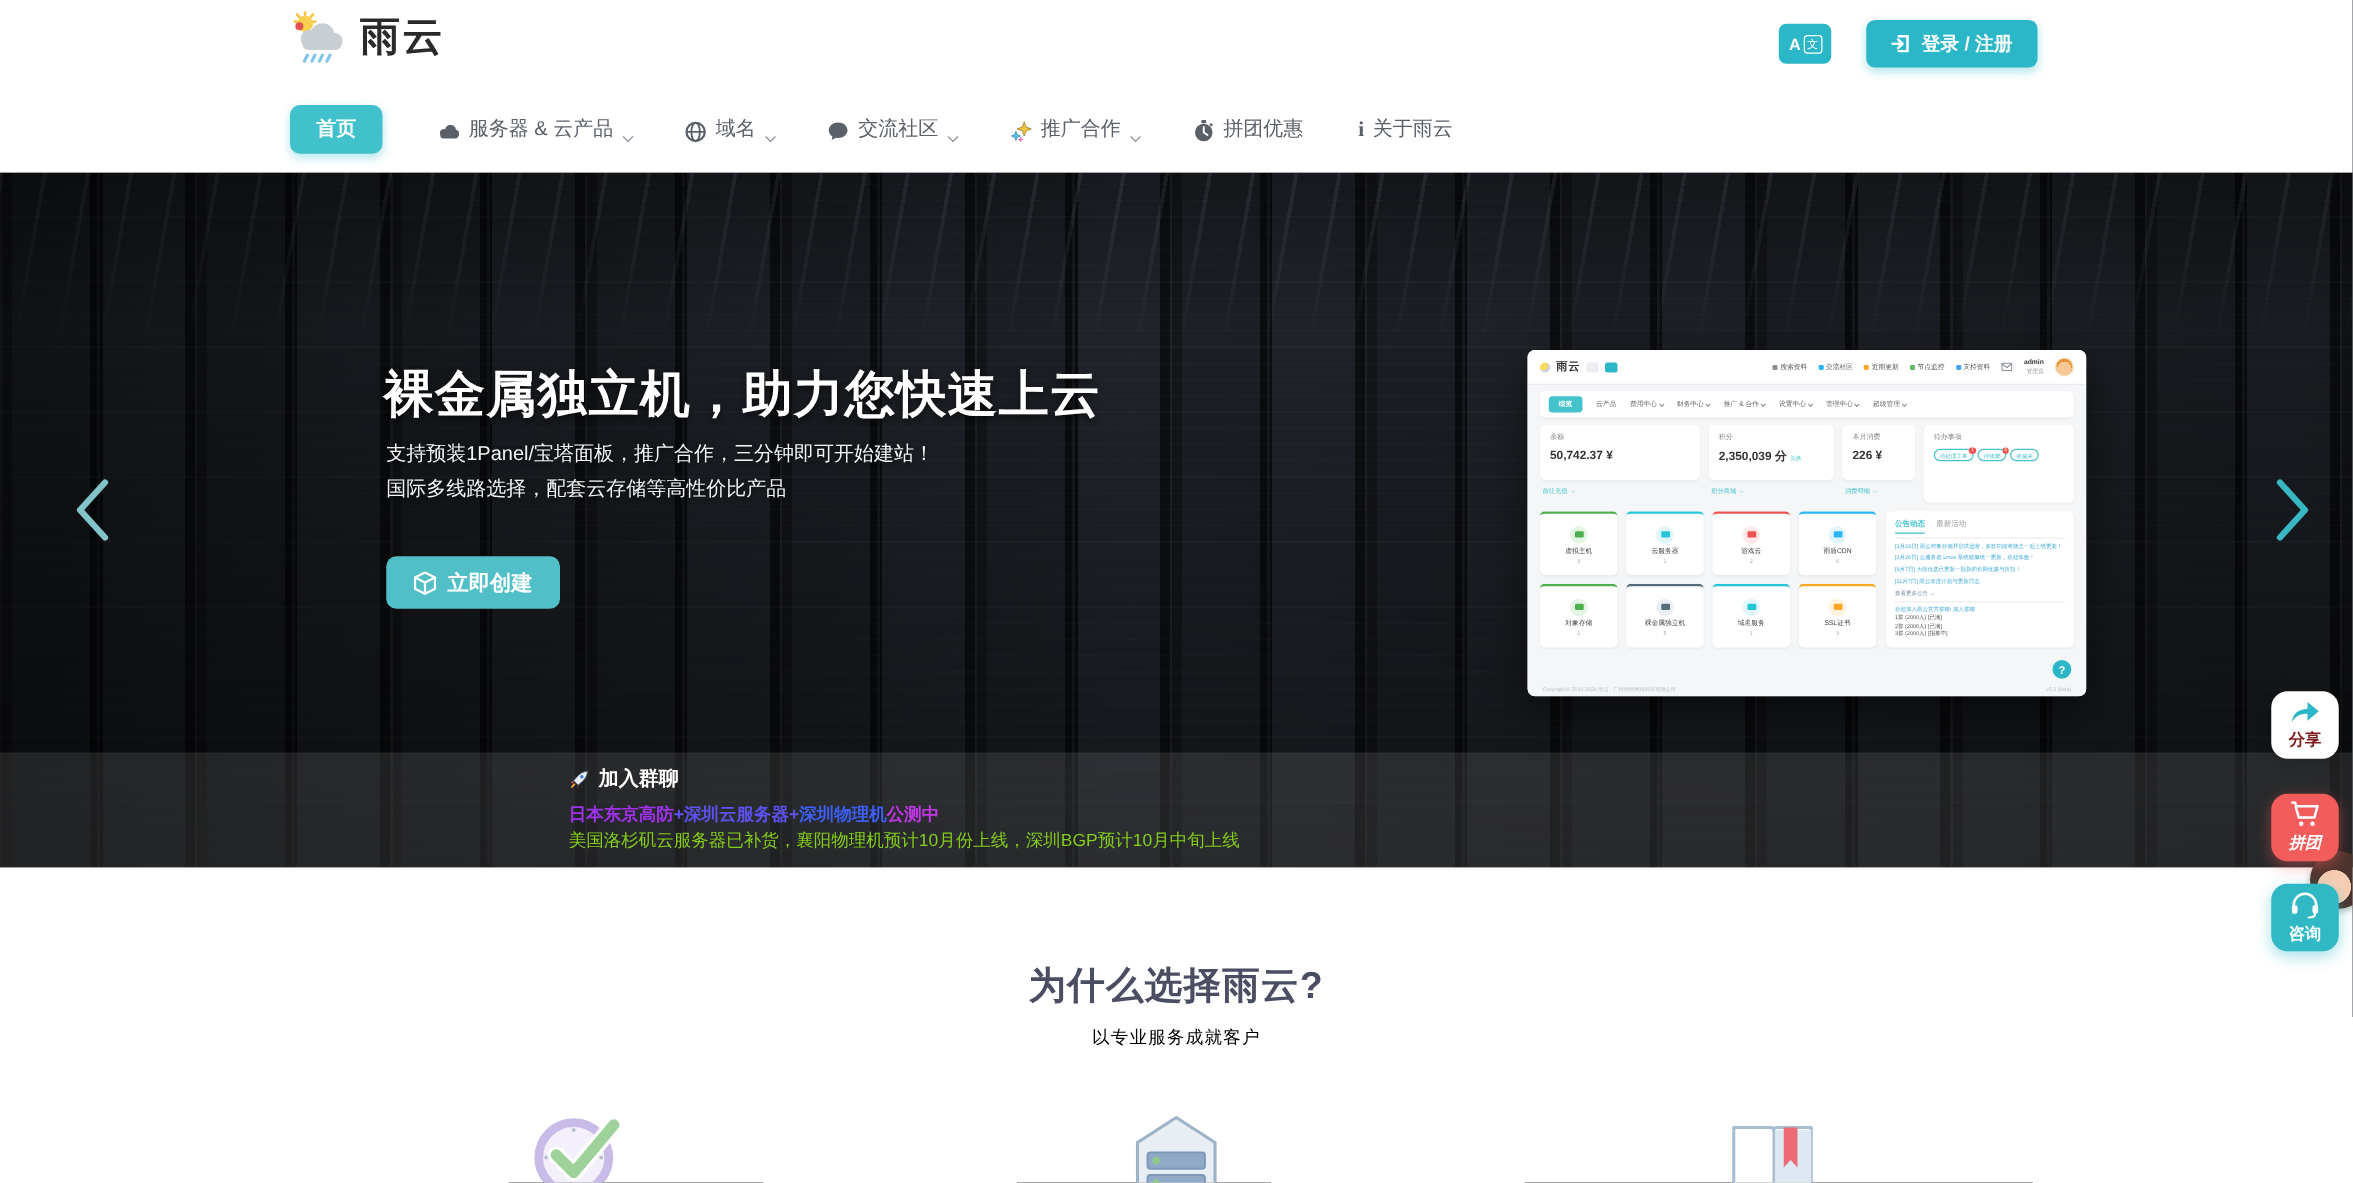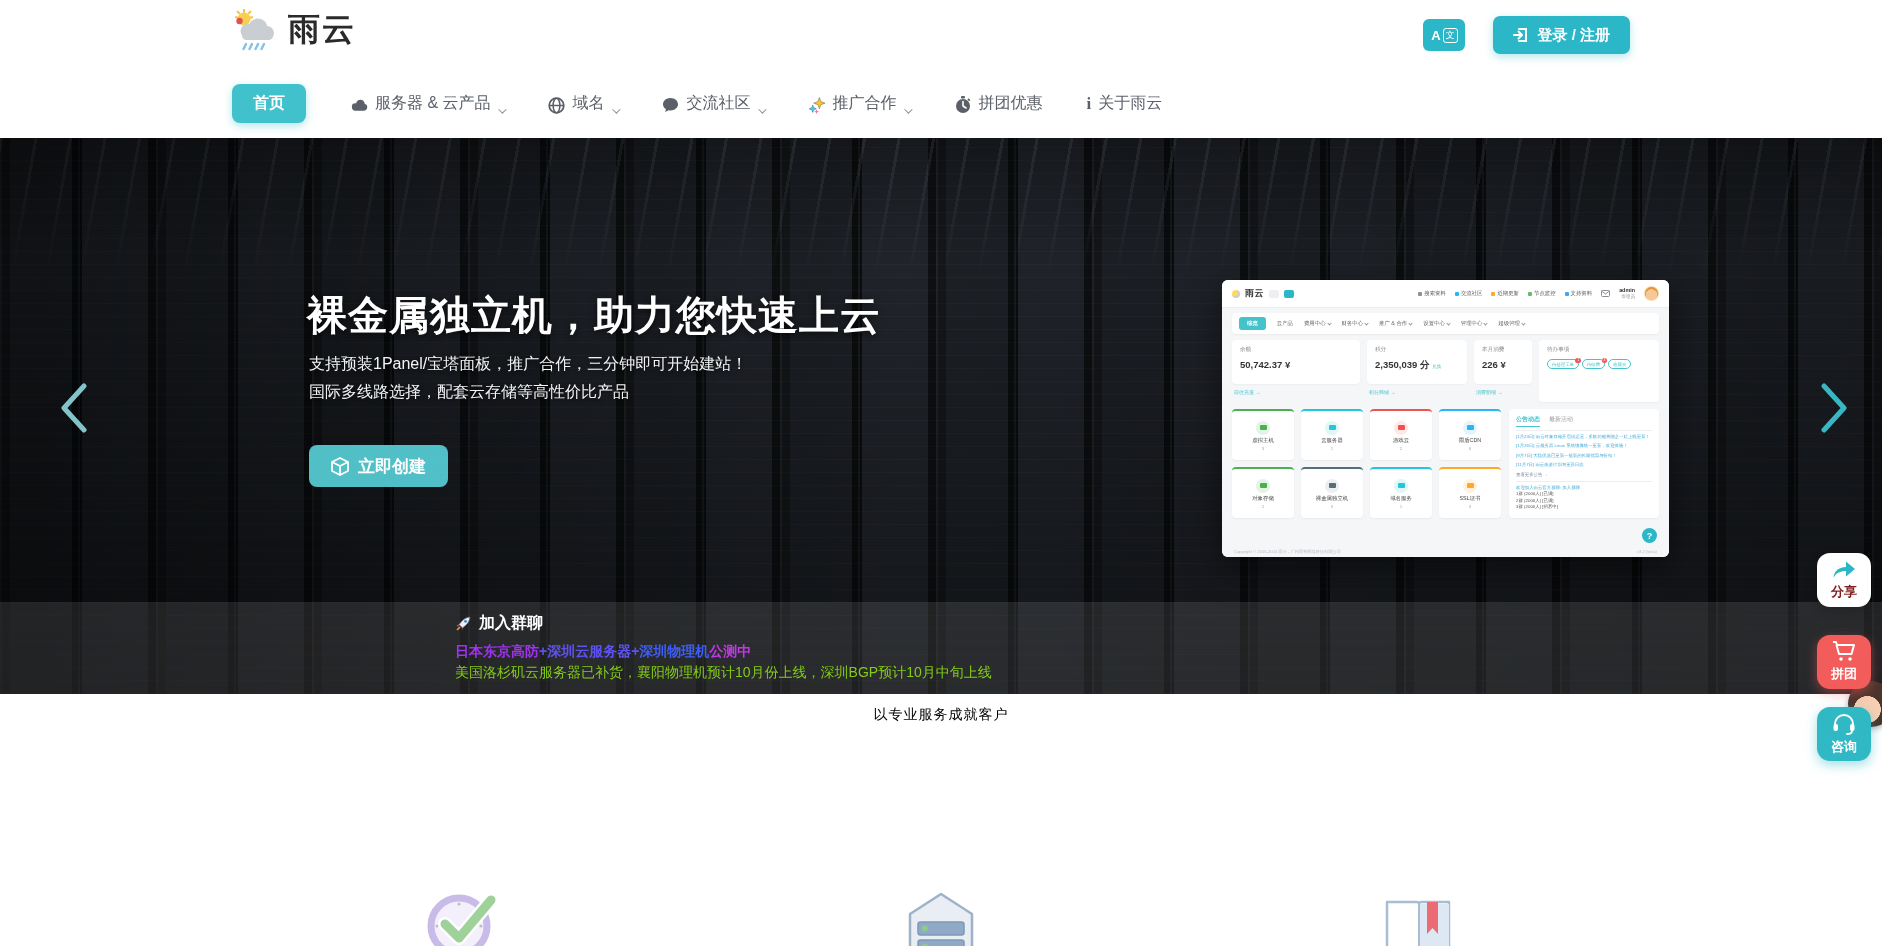--- a/index.html
+++ b/index.html
@@ -101,21 +101,21 @@
   .notice-title { display:flex; align-items:center; gap:7px; color:#fff; font-size:16px; font-weight:800; }
   .notice-line1 { margin-top:9px; font-size:14px; font-weight:700; }
   .notice-line2 { margin-top:3px; font-size:14px; color:#84cc16; }
 
   
   .fab { position:absolute; right:11px; width:54px; height:54px; border-radius:13px; display:flex; flex-direction:column; align-items:center; justify-content:center; gap:3px; cursor:pointer; z-index:40; }
   .fab span { font-size:13px; font-weight:700; }
   .fab-share { top:553px; background:#fff; box-shadow:0 4px 12px rgba(0,0,0,.18); }
   .fab-share span { color:#7f1d1d; }
   .fab-group { top:635px; background:#f25c5a; box-shadow:0 4px 12px rgba(242,92,90,.45); }
-  .fab-group span { color:#fff; }
+  .fab-group span { color:#fff;font-style:italic; }
   .fab-consult { top:707px; background:#30b9c5; box-shadow:0 4px 12px rgba(48,185,197,.45); }
   .fab-consult span { color:#fff; }
   .consult-avatar { position:absolute; right:-12px; top:681px; width:46px; height:46px; border-radius:50%; z-index:39;
     background:radial-gradient(circle at 42% 62%, #f6cfb4 34%, #4a342c 35%); box-shadow:0 2px 6px rgba(0,0,0,.3); }
 
   
   .why { position:absolute; top:694px; left:0; right:0; bottom:0; background:#fff; }
   .why-title { text-align:center; margin-top:74px; font-size:30px; font-weight:600; color:#4b4e63; letter-spacing:1px; }
   .why-sub { text-align:center; margin-top:12px; font-size:14px; color:#000000; letter-spacing:1px; }
   .why-icons { position:absolute; top:186px; left:50%; transform:translateX(-50%); width:1040px; display:flex; justify-content:space-between; }
@@ -504,20 +504,21 @@
         <path d="M3 13v-2a9 9 0 0 1 18 0v2" fill="none" stroke="#fff" stroke-width="2" stroke-linecap="round"></path>
         <rect x="1.5" y="11" width="4.5" height="7" rx="2" fill="#fff"></rect>
         <rect x="18" y="11" width="4.5" height="7" rx="2" fill="#fff"></rect>
         <path d="M20 18c0 2-2 3-5 3" fill="none" stroke="#fff" stroke-width="1.8" stroke-linecap="round"></path>
       </svg>
   </span>
   <span>咨询</span>
 </div>
 
 <div class="why">
+  <div class="why-title">为什么选择雨云?</div>
   <div class="why-sub">以专业服务成就客户</div>
   <div class="why-icons">
     <div class="why-icon">
       <svg width="86" height="86" viewBox="0 0 86 86">
         <circle cx="38" cy="46" r="28" fill="#f3effb" stroke="#c8bbe8" stroke-width="7"></circle>
         <circle cx="38" cy="24" r="1.6" fill="#b9c2cc"></circle>
           <circle cx="38" cy="68" r="1.6" fill="#b9c2cc"></circle>
         <circle cx="16" cy="46" r="1.6" fill="#b9c2cc"></circle>
           <circle cx="60" cy="46" r="1.6" fill="#b9c2cc"></circle>
         <path d="M24 44 38 58 70 20" fill="none" stroke="#fff" stroke-width="14" stroke-linecap="round" stroke-linejoin="round"></path>

